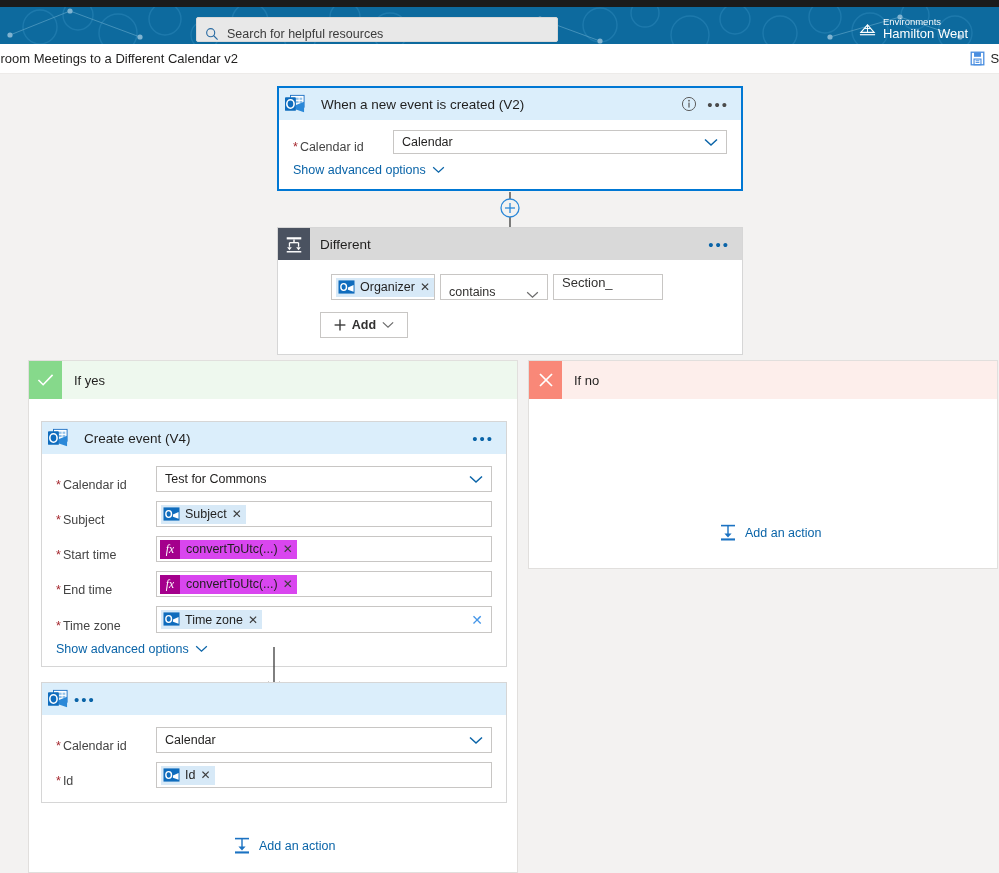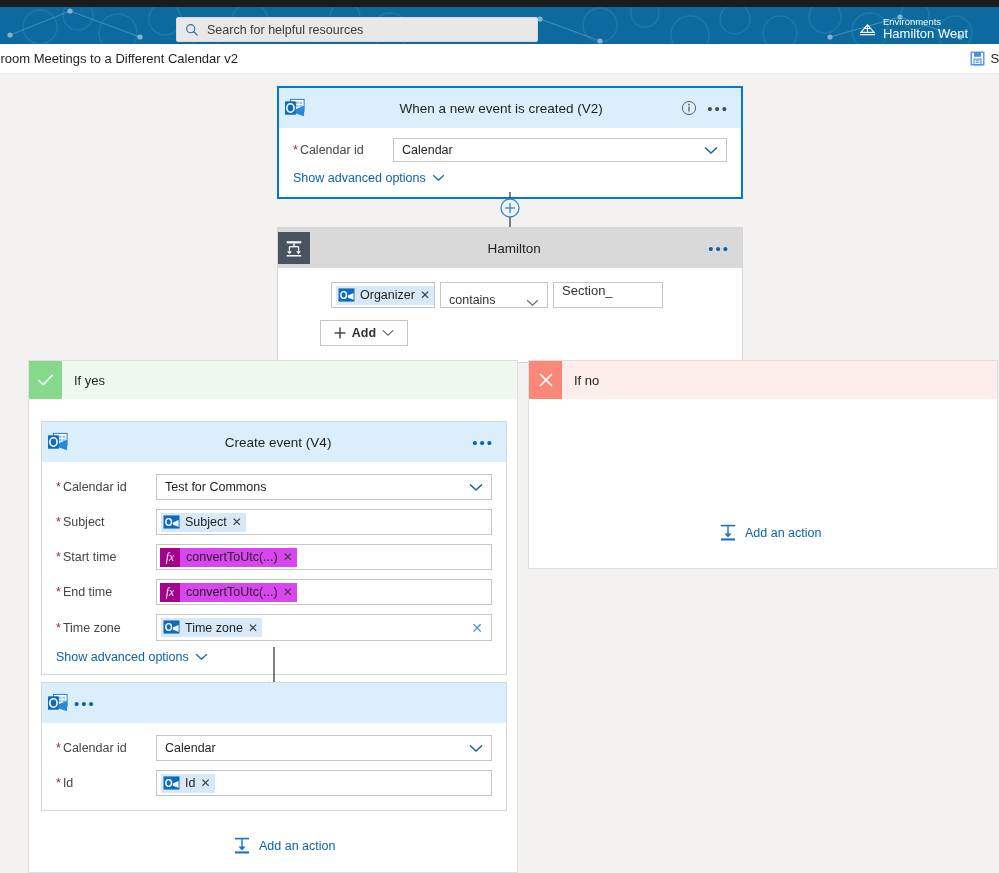--- a/index.html
+++ b/index.html
@@ -13,23 +13,23 @@
   }
 
   
   .topstrip { position:absolute; top:0; left:0; width:999px; height:7px; background:#1b1b1b; }
   .banner {
     position:absolute; top:7px; left:0; width:999px; height:37px;
     background:#0d6a9e; overflow:hidden;
   }
   .banner .bgart { position:absolute; inset:0; opacity:.55; }
   .search-box {
-    position:absolute; left:176px; top:10px; width:362px; height:25px;
+    position:absolute; left:196px; top:10px; width:362px; height:25px;
     background:#e8e8e8; border:1px solid #d8d8d8; border-radius:2px;
-    display:flex; align-items:center; padding:0 8px; z-index:3;
+    display:flex; align-items:flex-end; padding:0 8px; z-index:3;
   }
   .search-box .lbl { font-size:12.5px; color:#3b3b3b; margin-left:8px; }
   .env {
     position:absolute; right:15px; top:6px; height:33px; z-index:3;
     display:flex; align-items:center; gap:6px; color:#fff; padding-right:16px;
   }
   .env .txt { line-height:1.15; }
   .env .t1 { font-size:9.5px; opacity:.95; }
   .env .t2 { font-size:13px; white-space:nowrap; }
 
@@ -42,32 +42,32 @@
   .cmdbar .flowtitle { font-size:13px; color:#201f1e; white-space:nowrap; padding-left:0px; margin-left:-6px; }
   .cmdbar .saveblk { display:flex; align-items:center; gap:6px; padding-right:0; margin-right:-14px; }
   .cmdbar .saveblk .slabel { color:#201f1e; font-size:13px; }
 
   
   .canvas { position:absolute; top:74px; left:0; width:999px; height:799px; background:#f3f2f1; }
 
   
   .card { position:absolute; background:#fff; border:1px solid #d6d6d6; }
   .card.sel { border:2px solid #0078d4; }
-  .card-head { display:flex; align-items:center; height:40px;text-align:center; }
+  .card-head { display:flex; align-items:center; height:32px; }
   .card-head .ic { width:32px; height:32px; flex:none; display:flex; align-items:center; justify-content:center; }
   .card-head .nm { flex:1; font-size:13.5px; padding-left:10px; color:#201f1e; }
   .card-head .acts { display:flex; align-items:center; gap:10px; padding-right:12px; }
   .headbar-blue { background:#dbeefb; }
   .headbar-grey { background:#d9d9d9; }
 
   .dots { letter-spacing:2px; font-size:15px; line-height:1; color:#0a64a8; user-select:none; }
   .dots.dark { color:#4b4b4b; }
 
   .card-body { padding:10px 14px 12px 14px; }
-  .frow { display:flex; align-items:center; margin-bottom:9px; }
+  .frow { display:flex; align-items:flex-end; margin-bottom:9px; }
   .flabel { width:100px; flex:none; font-size:12.5px; color:#444; }
   .flabel .req { color:#a4262c; margin-right:2px; }
   .fctl { flex:1; position:relative; }
 
   .inp {
     height:24px; border:1px solid #c8c6c4; background:#fff;
     display:flex; align-items:center; padding:0 8px; font-size:12.5px; color:#201f1e;
   }
   .inp.tall { height:26px; }
   .inp .chev { margin-left:auto; color:#0a64a8; }
@@ -253,21 +253,21 @@
           <rect x="3" y="2" width="16" height="2.4" fill="#fff"></rect>
           <line x1="11" y1="4.4" x2="11" y2="8" stroke="#fff" stroke-width="1.6"></line>
           <path d="M6 8 L16 8" stroke="#fff" stroke-width="1.4"></path>
           <line x1="6" y1="8" x2="6" y2="12.5" stroke="#fff" stroke-width="1.4"></line>
           <line x1="16" y1="8" x2="16" y2="12.5" stroke="#fff" stroke-width="1.4"></line>
           <path d="M3.4 13 L8.6 13 L6 16.4 Z" fill="#fff"></path>
           <path d="M13.4 13 L18.6 13 L16 16.4 Z" fill="#fff"></path>
           <rect x="3" y="17.2" width="16" height="1.6" fill="#fff"></rect>
         </svg>
       </span>
-      <span class="nm">Hamilton</span>
+      <span class="nm">Different</span>
       <span class="acts">
           <span class="dots">•••</span>
         </span>
     </div>
     <div class="card-body" style="padding:8px 14px 16px 14px;">
       <div class="condrow">
         <span class="cond-left">
           <span class="token blue">
             <span class="tic">
               <svg width="17" height="16" viewBox="0 0 18 17">

